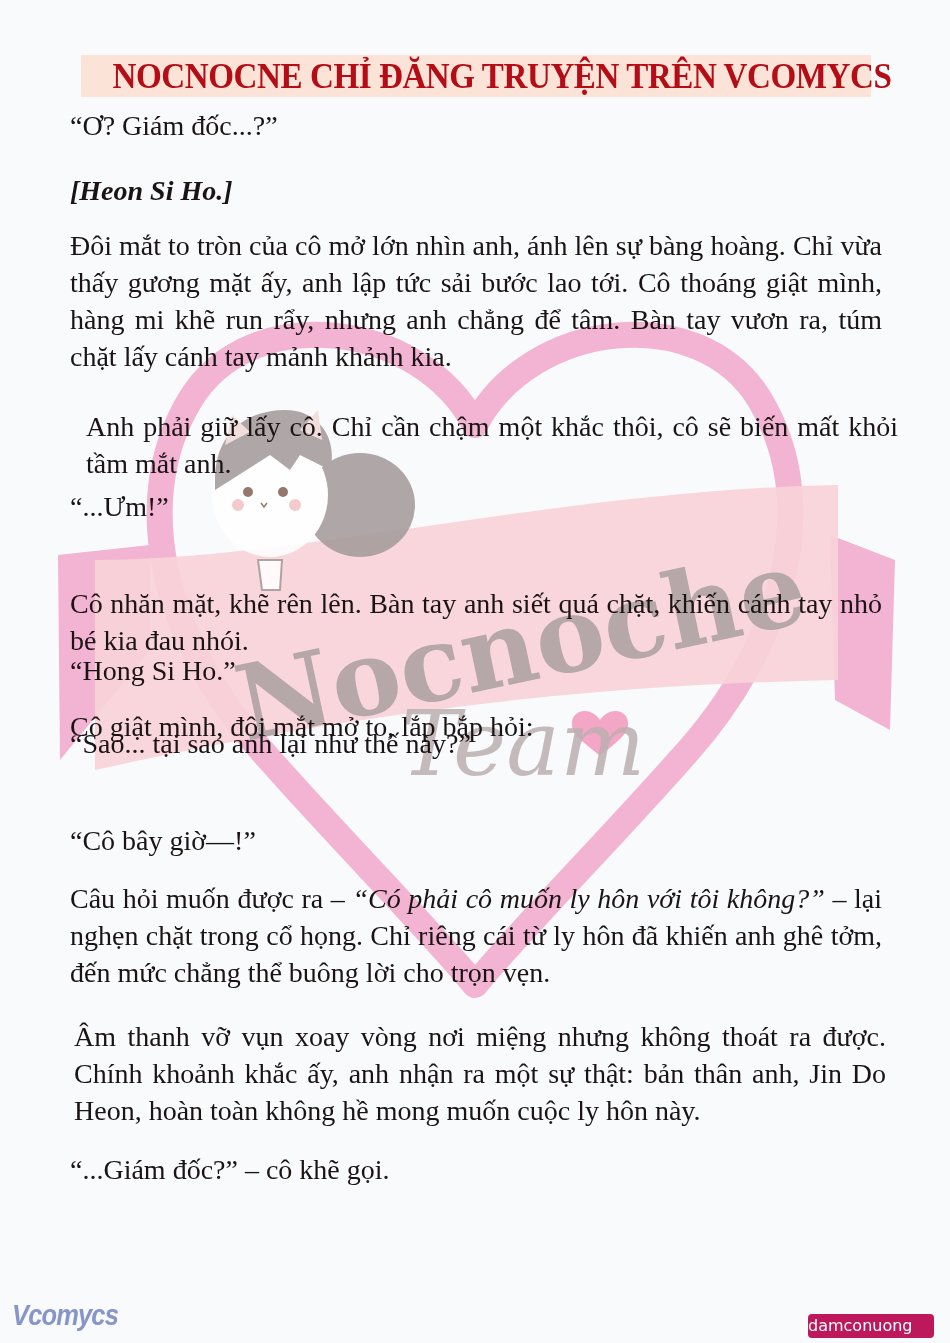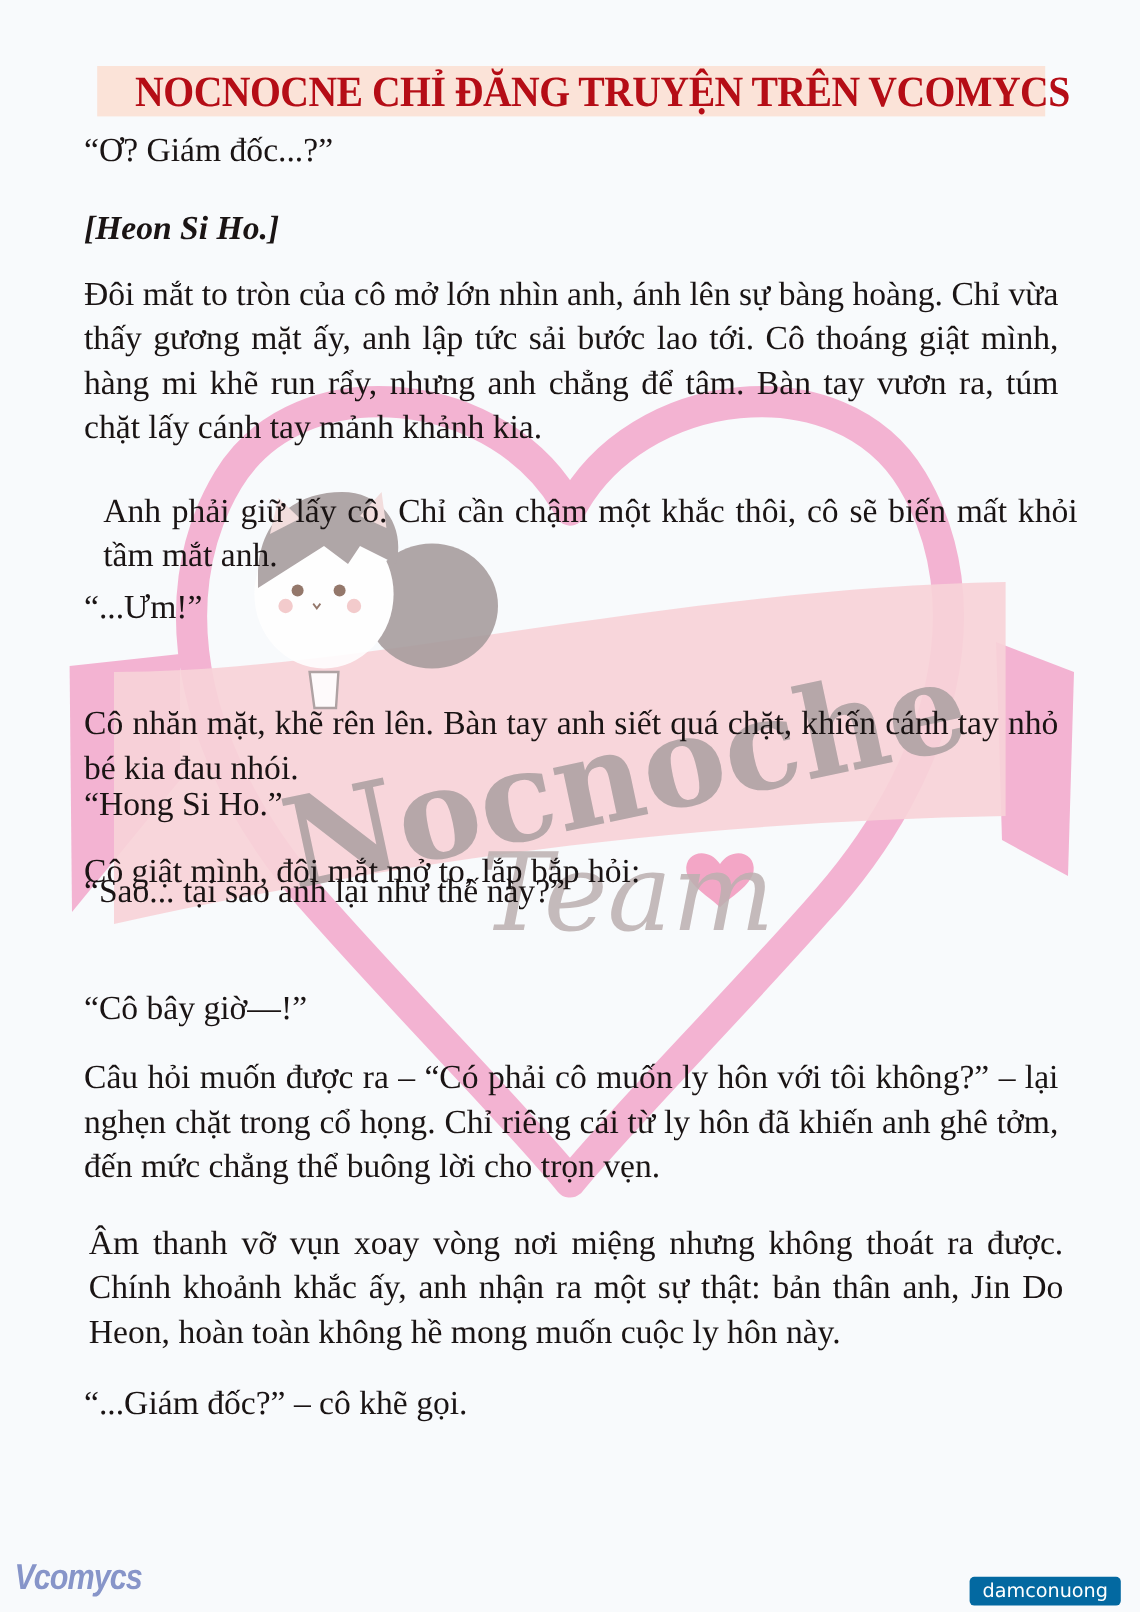--- a/index.html
+++ b/index.html
@@ -20,31 +20,31 @@
     font-family: "Liberation Serif", serif; font-weight: bold;
     font-size: 36px; line-height: 48px; color: #b50d16;
     letter-spacing: -0.5px; transform: scaleX(0.92); transform-origin: center;
     white-space: nowrap;
   }
   .para {
     position: absolute; left: 70px; width: 812px;
     font-size: 28px; line-height: 37px; text-align: justify;
     text-align-last: left;
   }
-  .italic { }
+  .italic { font-style: italic; }
   .bold-italic { font-style: italic; font-weight: bold; }
   .footer-logo {
     position: absolute; left: 12px; top: 1298px; font-family: "Liberation Sans", sans-serif;
     font-style: italic; font-weight: bold; font-size: 30px; color: #8795c9; letter-spacing: -1px;
     transform: scaleX(0.85); transform-origin: left;
   }
   .footer-tag {
     position: absolute; left: 808px; top: 1314px; width: 126px; height: 24px;
-    background: #0369a1; border-radius: 4px; color: #ffffff;
-    font-family: "DejaVu Sans", sans-serif; font-size: 16px; line-height: 24px; text-align: center;
+    background: #be185d; border-radius: 4px; color: #ffffff;
+    font-family: "DejaVu Sans", sans-serif; font-size: 16px; line-height: 24px; 
   }
 </style>
 </head>
 <body>
 
 <svg class="watermark" viewBox="0 0 950 1343" xmlns="http://www.w3.org/2000/svg">
 
   <path d="M475 425 C 420 320, 250 300, 190 400 C 130 500, 160 640, 270 760 C 350 850, 430 930, 475 985 C 520 930, 600 850, 680 760 C 790 640, 820 500, 760 400 C 700 300, 530 320, 475 425 Z" fill="none" stroke="#f3b3d2" stroke-width="26" stroke-linejoin="round"></path>
 
   <path d="M58 555 L 150 545 L 150 650 L 60 760 Z" fill="#f3b3d2"></path>

